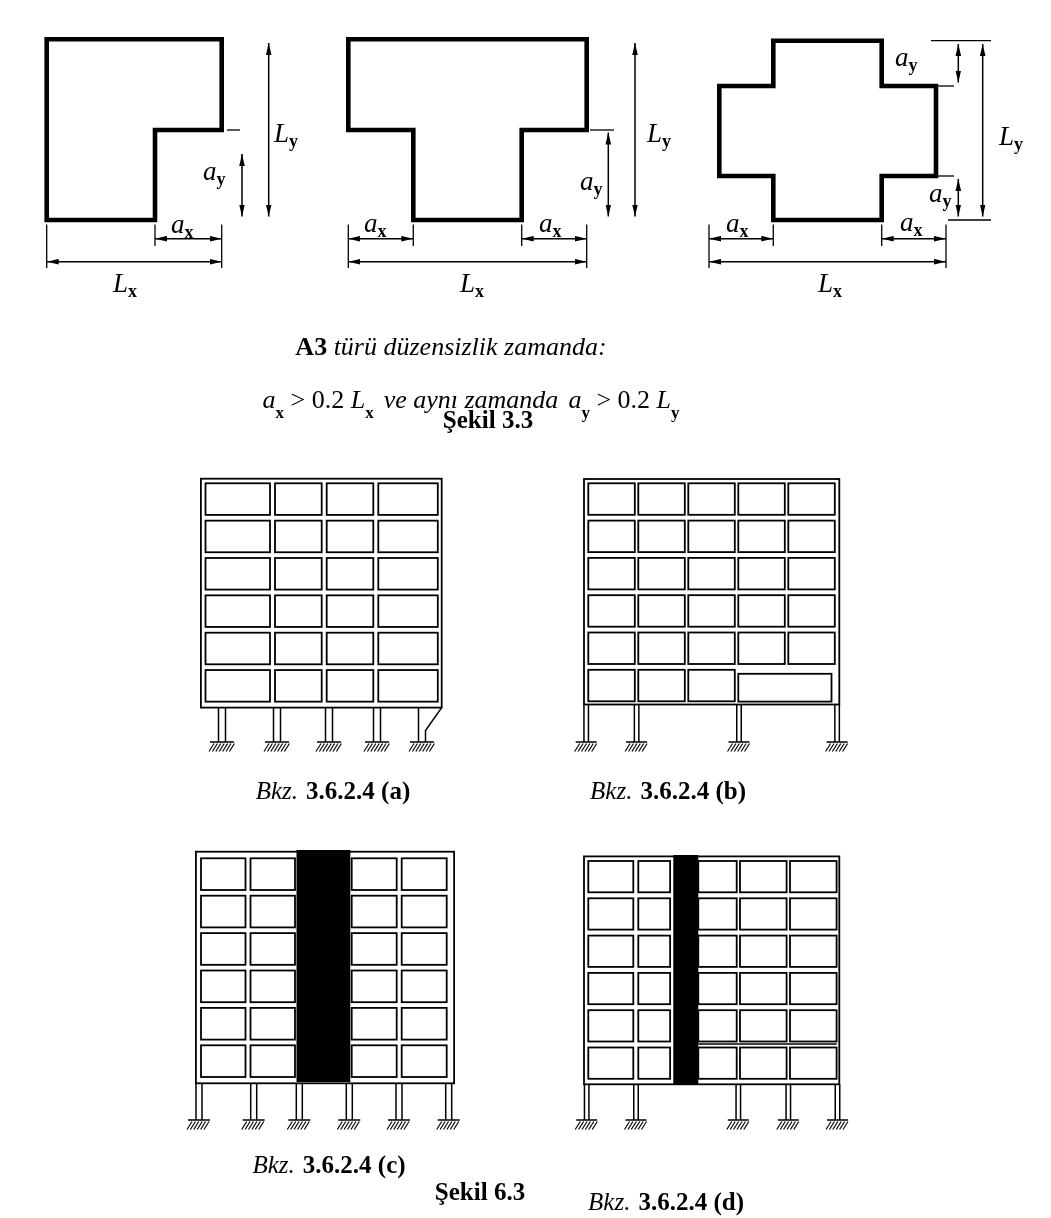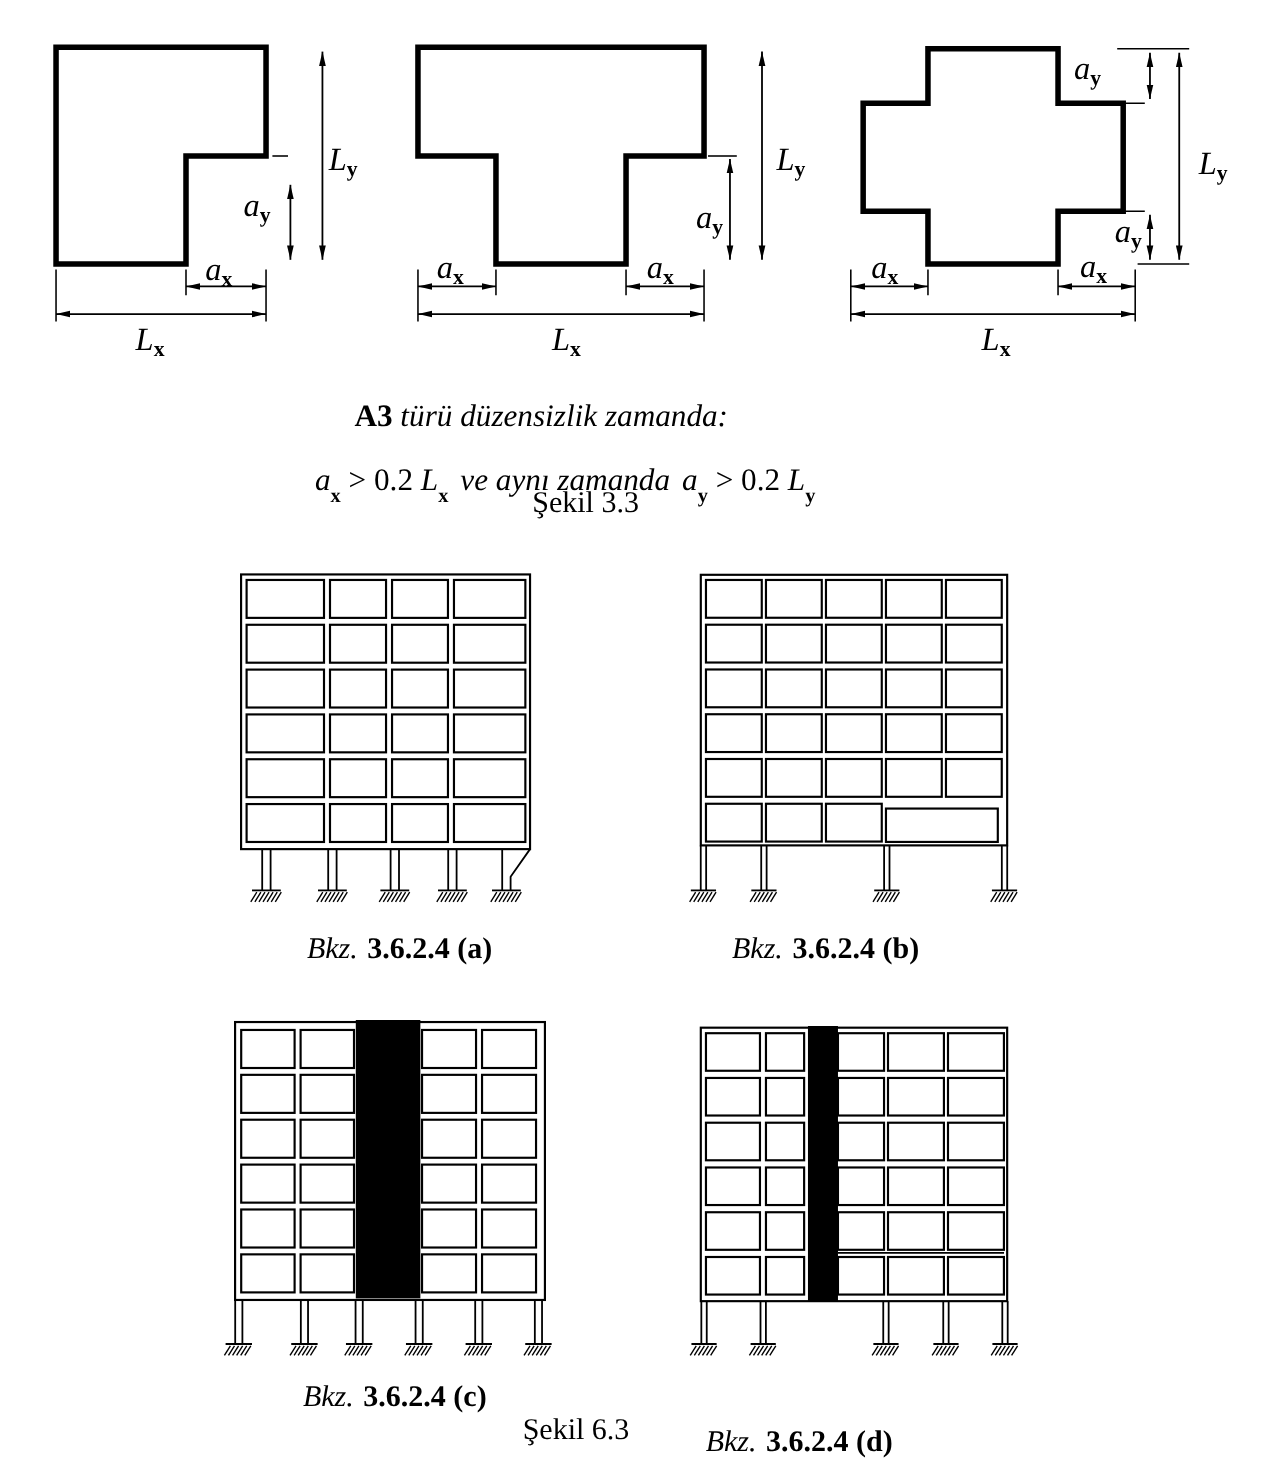--- a/index.html
+++ b/index.html
@@ -21,21 +21,21 @@
   
   .fl  { fill:none; stroke:#000; stroke-width:1.8; }
   .blk { fill:#000; stroke:none; }
   .tl  { stroke:#000; stroke-width:1.5; fill:none; }
   .hl  { stroke:#000; stroke-width:1.15; }
 
   
   .cap { position:absolute; transform:translateX(-50%); white-space:nowrap; font-size:26px; }
   .cap .mid { margin:0 10px; }
   .fsub { font-size:17px; font-weight:bold; font-style:normal; position:relative; top:4px; line-height:0; }
-  .figtitle { font-weight:normal; font-size:25px; }
+  .figtitle { font-weight:bold; font-size:25px; }
   .bkz { position:absolute; transform:translateX(-50%); white-space:nowrap; font-size:25px;margin-left:12px; }
   .bkz i { margin-right:8px; }
   .bkz b { font-style:normal; }
 </style>
 </head>
 <body>
 
 <svg class="page-svg" width="1051" height="1218" viewBox="0 0 1051 1218">
   <defs>
     <marker id="arr" viewBox="0 0 12 6" refX="12" refY="3" markerWidth="12" markerHeight="6" markerUnits="userSpaceOnUse" orient="auto-start-reverse">
@@ -413,17 +413,17 @@
     </g>
 </svg>
 
 <div class="cap" style="left:451px; top:332px;"><b>A3</b><i> türü düzensizlik zamanda:</i></div>
 
 <div class="cap" style="left:471px; top:385px;"><i>a</i><sub class="fsub">x</sub><span> &gt; 0.2 </span><i>L</i><sub class="fsub">x</sub><i class="mid">ve aynı zamanda</i><i>a</i><sub class="fsub">y</sub><span> &gt; 0.2 </span><i>L</i><sub class="fsub">y</sub></div>
 
 <div class="cap figtitle" style="left:488px; top:406px;">Şekil 3.3</div>
 
 <div class="bkz" style="left:321px; top:777px;"><i>Bkz.</i><b>3.6.2.4 (a)</b></div>
-<div class="bkz" style="left:676px; top:777px;"><i>Bkz.</i><b>3.6.2.4 (b)</b></div>
+<div class="bkz" style="left:656px; top:777px;"><i>Bkz.</i><b>3.6.2.4 (b)</b></div>
 <div class="bkz" style="left:317px; top:1151px;"><i>Bkz.</i><b>3.6.2.4 (c)</b></div>
 <div class="bkz" style="left:654px; top:1188px;"><i>Bkz.</i><b>3.6.2.4 (d)</b></div>
 
 <div class="cap figtitle" style="left:480px; top:1178px;">Şekil 6.3</div>
 
 </body></html>

